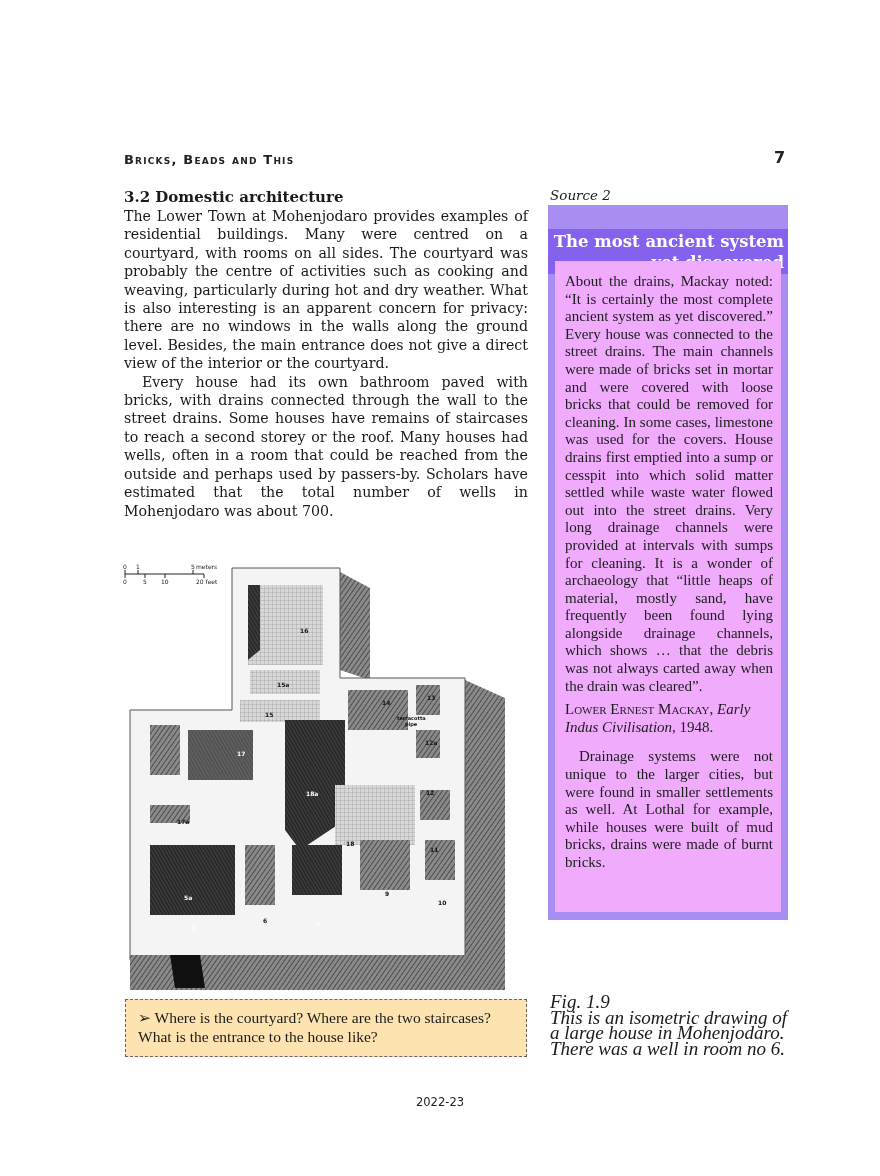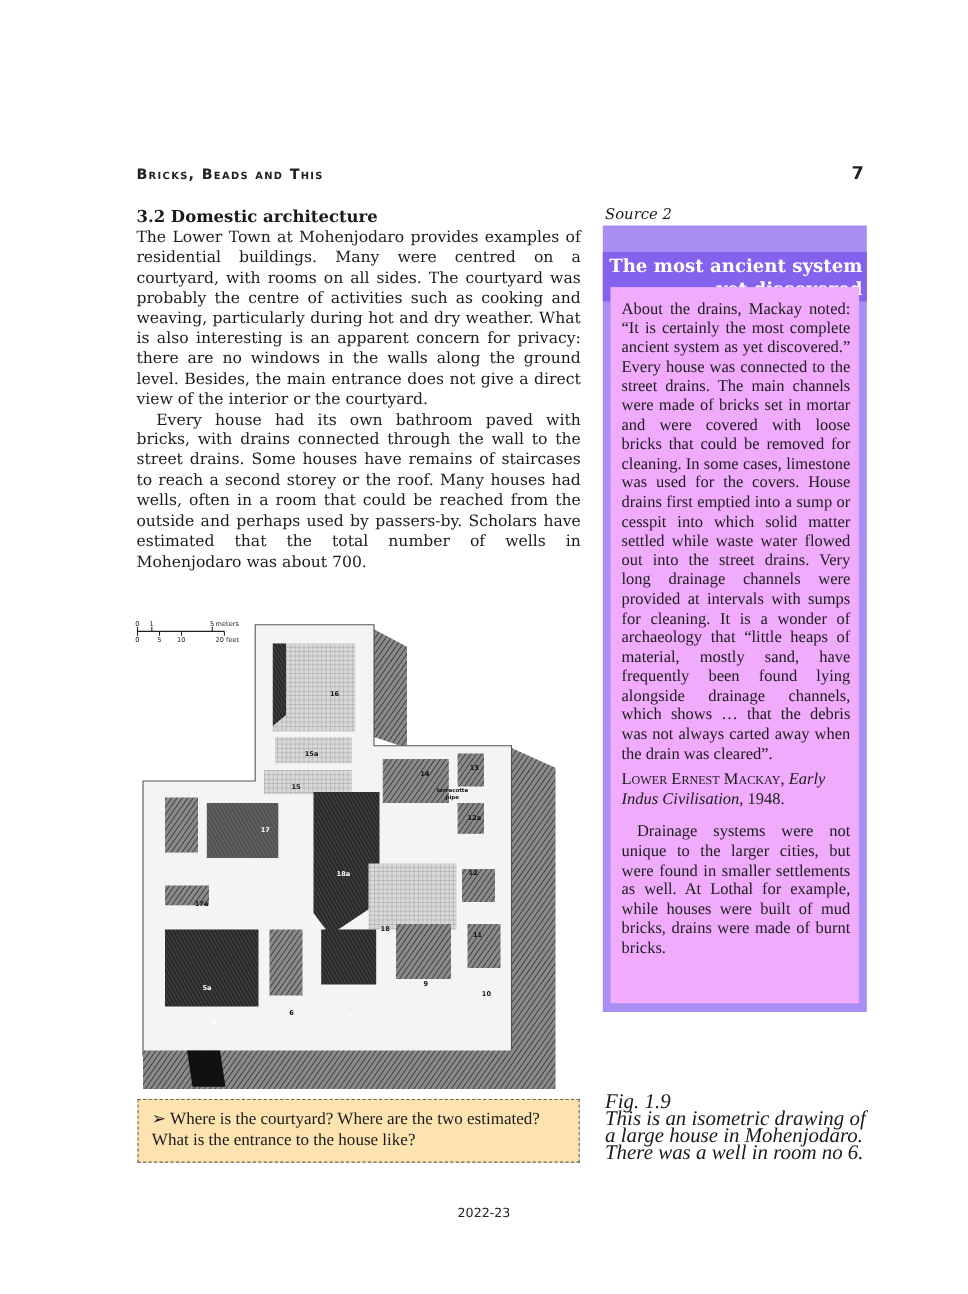--- a/index.html
+++ b/index.html
@@ -143,21 +143,21 @@
       <text x="143" y="363">6</text>
         <text x="196" y="366" fill="#fff">7</text>
         <text x="265" y="336">9</text>
         <text x="318" y="345">10</text>
     </g>
   </svg>
 </div>
 
 <div class="question-box">
   <span>➢</span>
-  <span>Where is the courtyard? Where are the two estimated? What is the entrance to the house like?</span>
+  <span>Where is the courtyard? Where are the two staircases? What is the entrance to the house like?</span>
 </div>
 
 <div class="fig-caption">
   <div>Fig. 1.9</div>
   <div>This is an isometric drawing of a large house in Mohenjodaro. There was a well in room no 6.</div>
 </div>
 
 <div class="footer-year">2022-23</div>
 
 </body></html>

